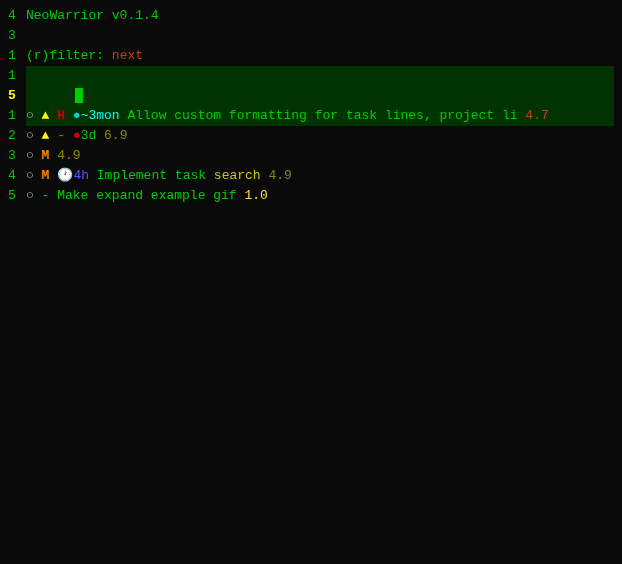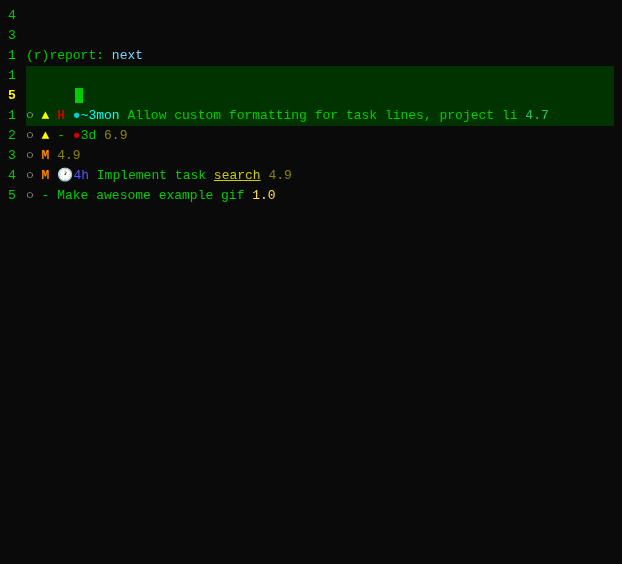--- a/index.html
+++ b/index.html
@@ -29,21 +29,21 @@
       white-space: pre;
       line-height: 20px;
     }
     .line-number {
       color: #00cc00;
       min-width: 14px;
       margin-right: 4px;
       display: inline-block;
     }
     .text-green { color: #00cc00; }
-    .text-cyan { color: #7dd3fc; }
+    .text-cyan { color: #c2410c; }
     .text-bright-yellow { color: #ffff00; }
     .text-bright-cyan { color: #00ffff; }
 
     .highlighted-row {
       background-color: #003300;
       width: 100%;
     }
 
     .cursor {
       display: inline-block;
@@ -65,29 +65,30 @@
     }
     .dot-age-cyan { color: #00cccc; }
   </style>
 </head>
 <body>
 
 <div class="terminal">
 
   <div class="line">
     <span class="line-number text-green">4</span>
+    <span class="text-green">NeoWarrior v0.1.4</span>
   </div>
 
   <div class="line">
     <span class="line-number text-green">3</span>
   </div>
 
   <div class="line">
     <span class="line-number text-green">1</span>
-    <span class="text-green">(r)report: </span><span class="text-cyan">next</span>
+    <span class="text-green">(r)filter: </span><span class="text-cyan">next</span>
   </div>
 
   <div class="line">
     <span class="line-number text-green">1</span>
     <span class="text-green">(f)filter: </span><span class="text-cyan">project:neowarrior-demo</span>
   </div>
 
   <div class="line">
     <span class="line-number text-bright-yellow" style="color:#ffff00;font-weight:bold;">5</span>
     <span class="highlighted-row" style="display:inline-block; padding-left:2px;">
@@ -96,21 +97,21 @@
   </div>
 
   <div class="line">
     <span class="line-number text-green">1</span>
     <span class="circle-open">○ </span>
     <span class="triangle-warn">▲ </span>
     <span class="badge-H">H </span>
     <span class="dot-age-cyan">●</span>
     <span class="text-bright-cyan">~3mon </span>
     <span class="text-green">Allow custom formatting for task lines, project li</span>
-    <span style="color:#22c55e;"> 4.7</span>
+    <span style="color:#c2410c;"> 4.7</span>
   </div>
 
   <div class="line">
     <span class="line-number text-green">2</span>
     <span class="circle-open">○ </span>
     <span class="triangle-warn">▲ </span>
     <span class="text-green">- </span>
     <span style="color:#cc0000;">●</span>
     <span class="text-green">3d </span>
     <span style="color:#888800;">6.9</span>
@@ -122,24 +123,24 @@
     <span class="badge-M">M </span>
     <span style="color:#888800;">4.9</span>
   </div>
 
   <div class="line">
     <span class="line-number text-green">4</span>
     <span class="circle-open">○ </span>
     <span class="badge-M">M </span>
     <span style="color:#5555ff;">🕐</span>
     <span style="color:#5555ff;">4h </span>
-    <span class="text-green">Implement task <span style="color:#cccc00;text-decoration:underline;">search</span> </span>
+    <span class="text-green">Implement task <span style="color:#cccc00;">search</span> </span>
     <span style="color:#888800;">4.9</span>
   </div>
 
   <div class="line">
     <span class="line-number text-green">5</span>
     <span class="circle-open">○ </span>
     <span class="text-green">- </span>
-    <span class="text-green">Make awesome example gif </span>
+    <span class="text-green">Make expand example gif </span>
     <span style="color:#fde047;">1.0</span>
   </div>
 </div>
 
 </body></html>

